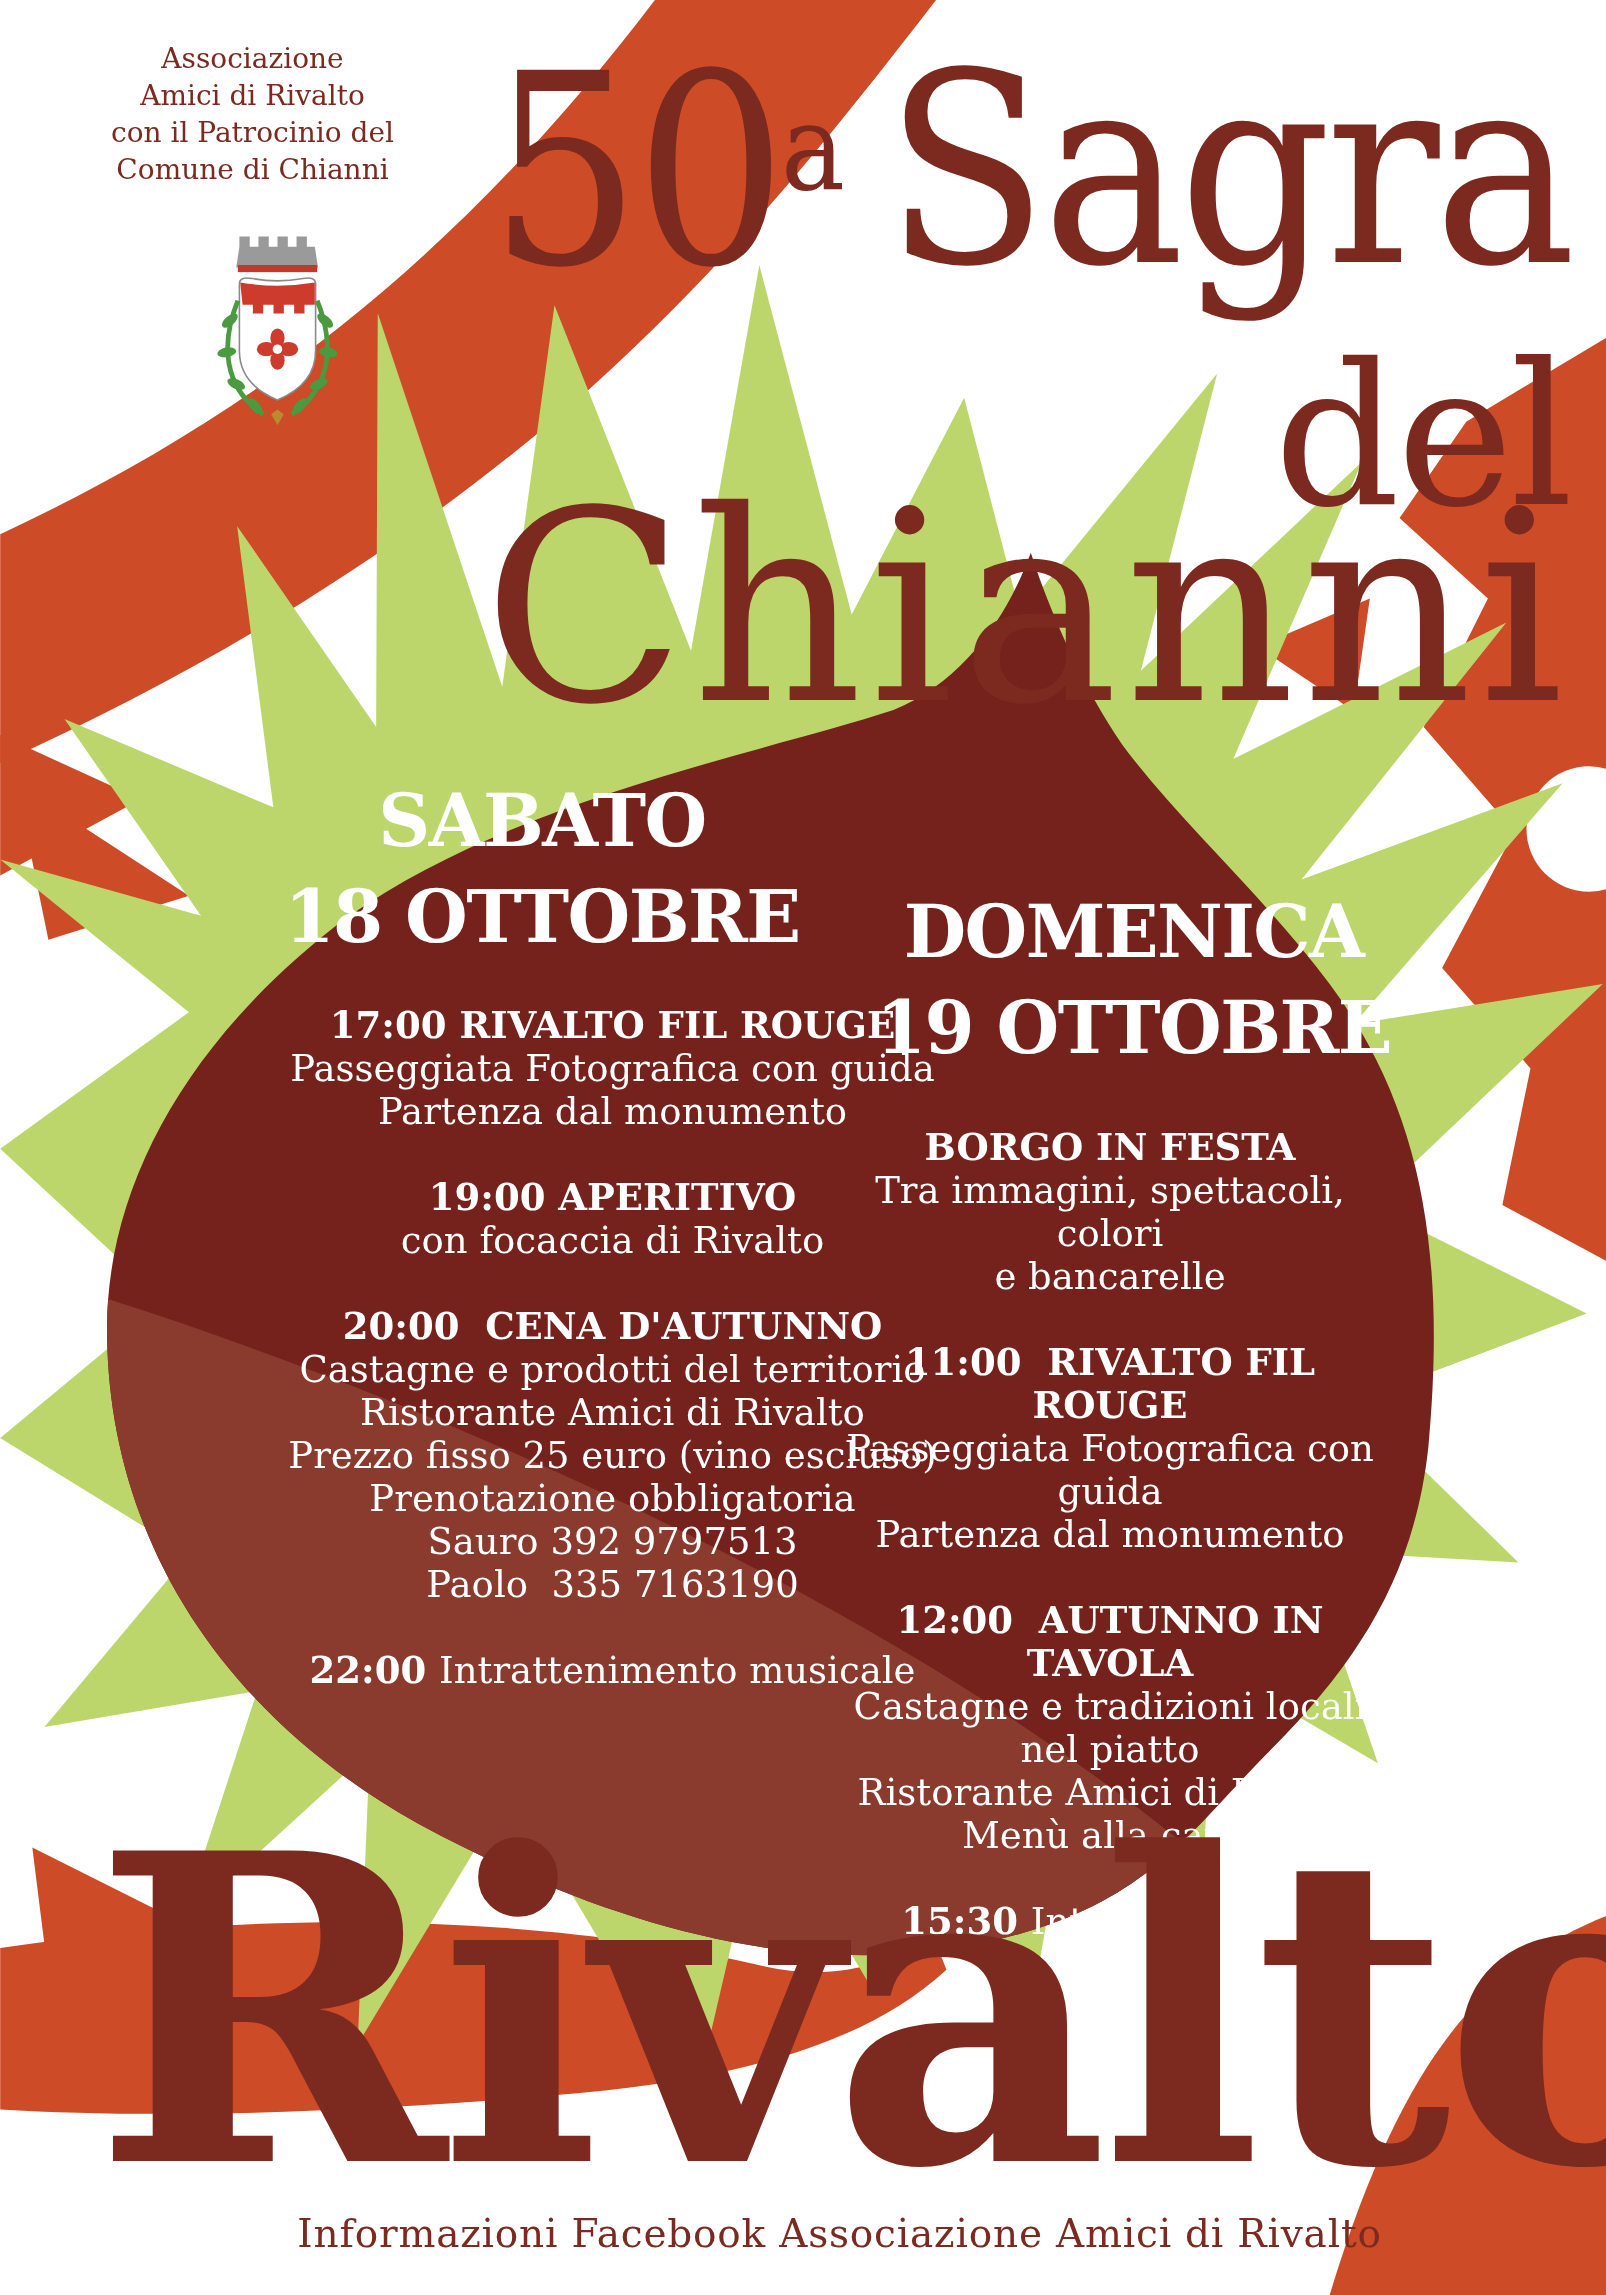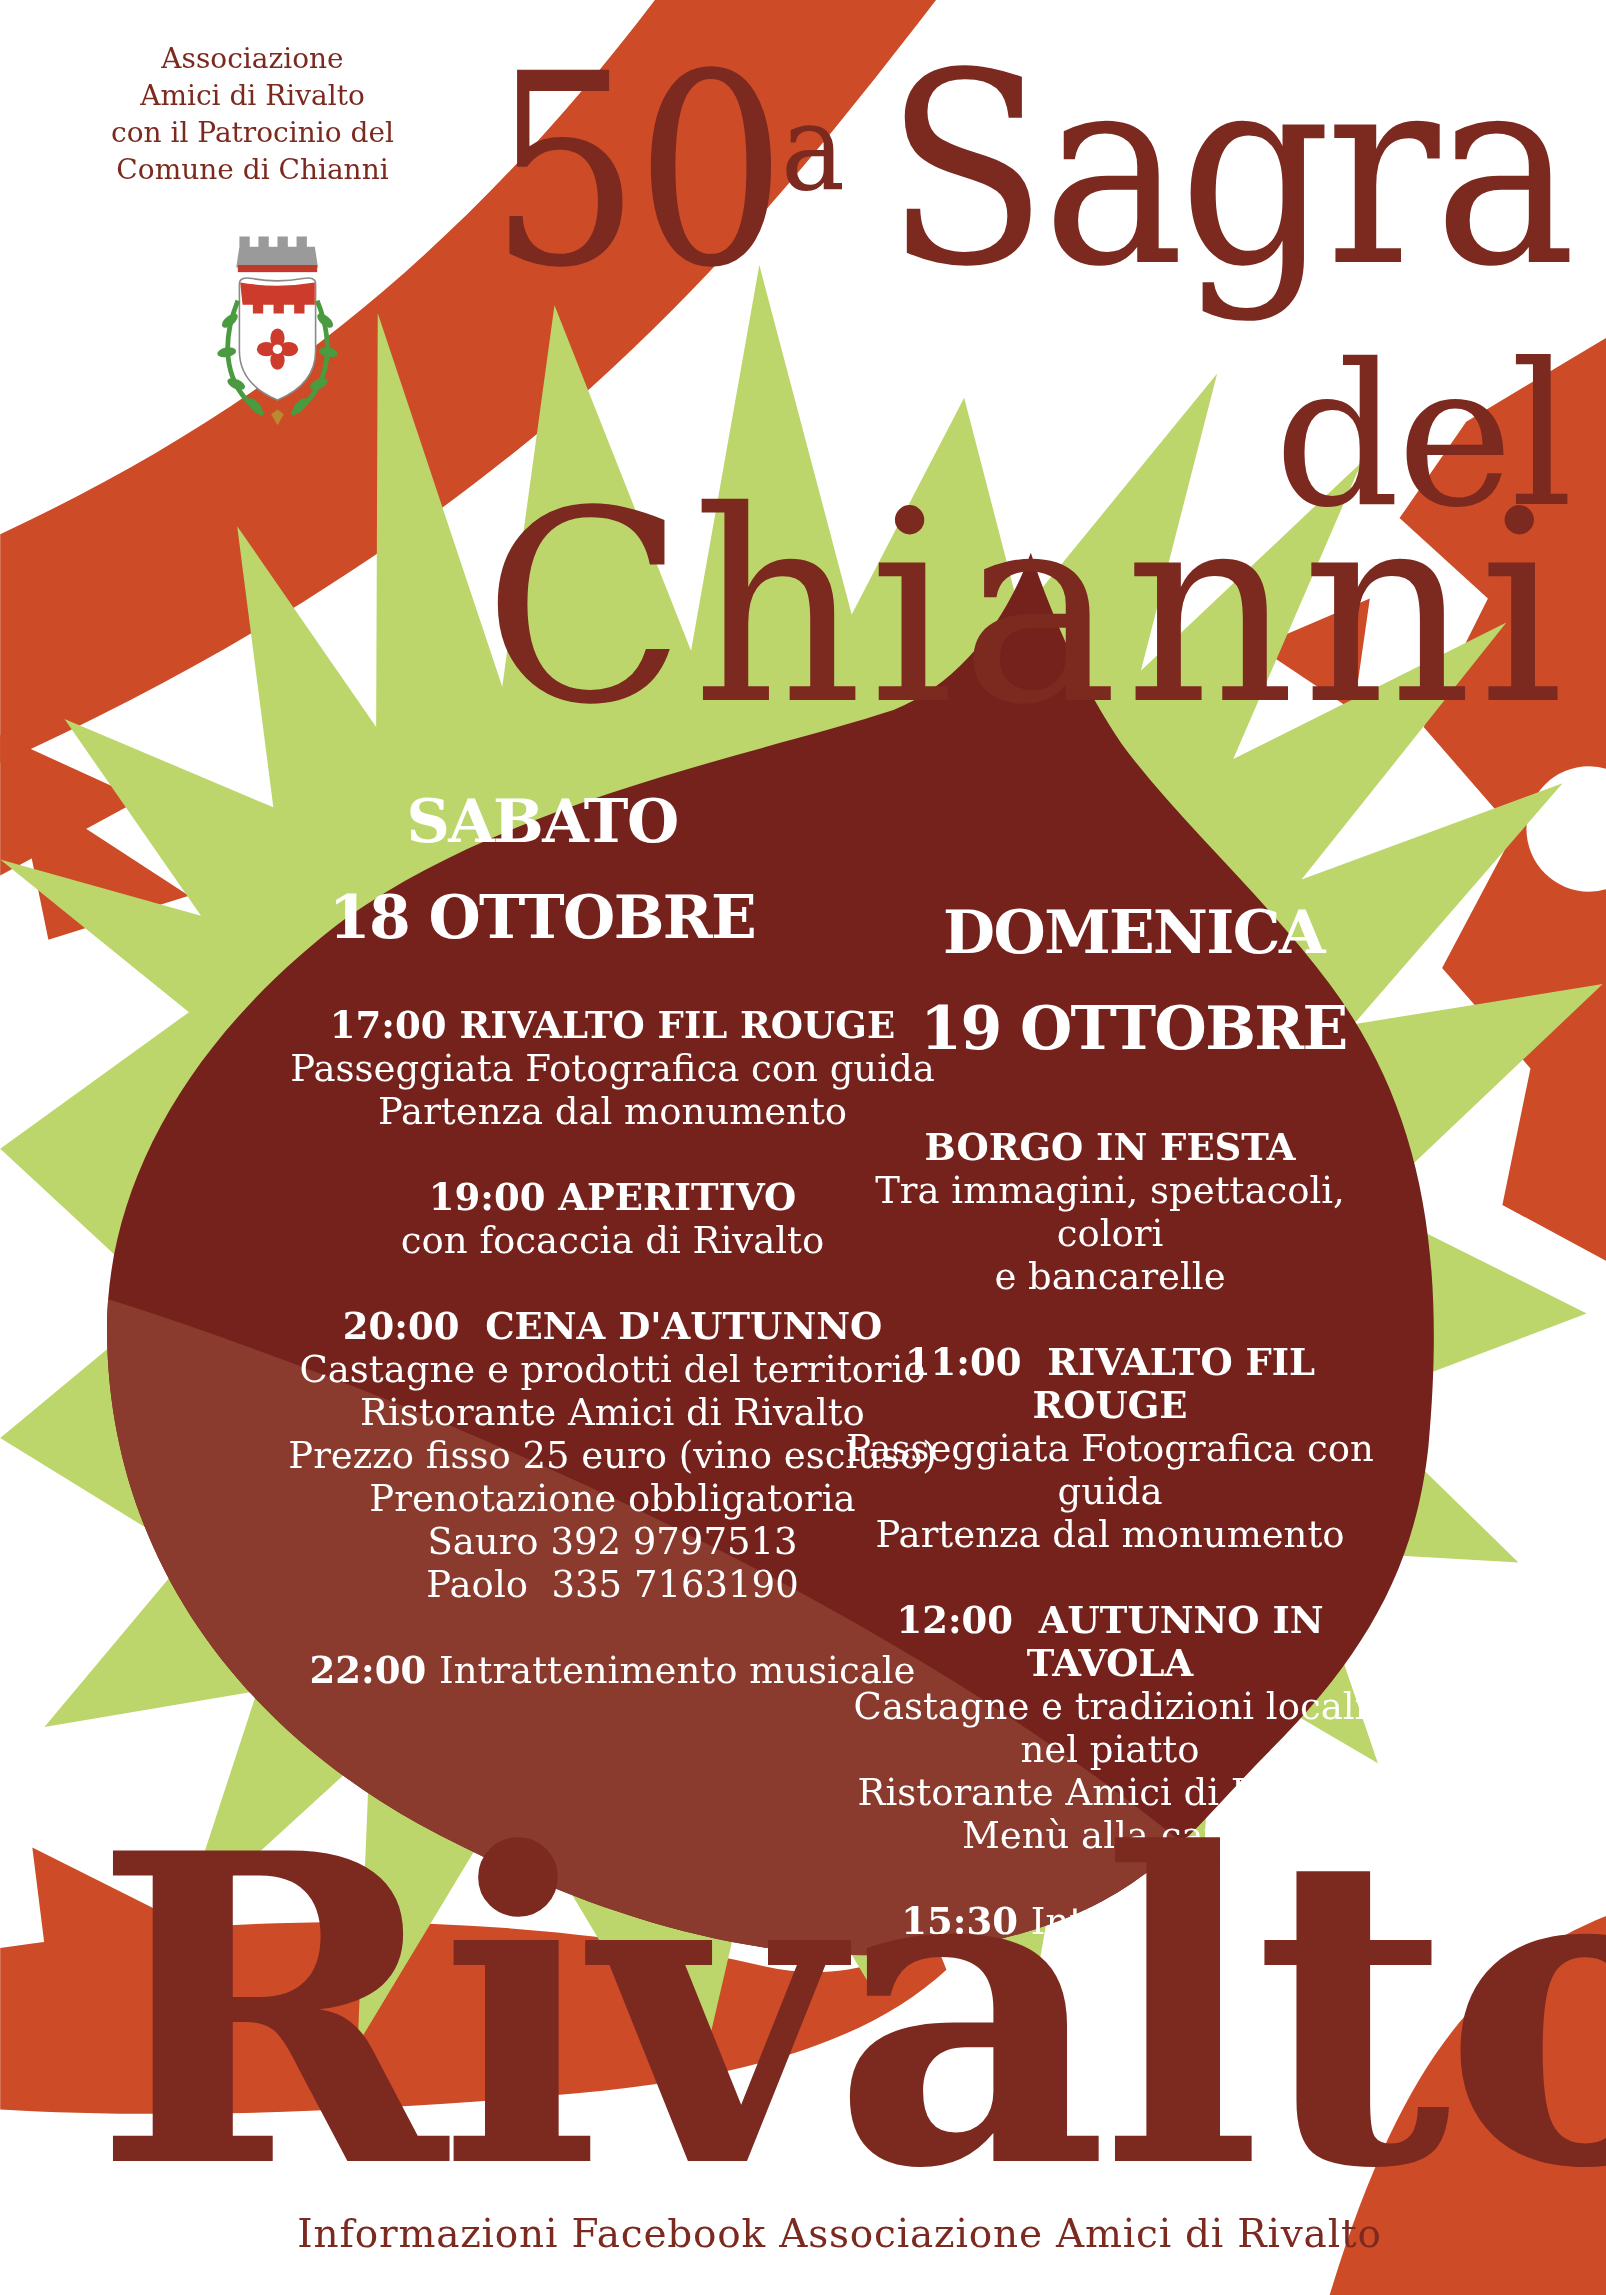--- a/index.html
+++ b/index.html
@@ -25,21 +25,21 @@
   
   .title{right:37px;top:14.5px;text-align:right;color:var(--maroon-text);font-weight:normal;}
   .t1{font-size:265px;line-height:265px;letter-spacing:-6.4px;
       transform:scaleX(.9);transform-origin:100% 0;white-space:pre;}
   .ordinal{font-size:0.45em;vertical-align:0.62em;letter-spacing:0;}
   .t1-sagra{margin-left:44px;}
   .t2{font-size:197px;line-height:197px;margin-top:34px;letter-spacing:-3.2px;}
   .t3{font-size:265px;line-height:265px;margin-top:-58px;letter-spacing:6.4px;}
 
   
-  .dayhead{color:#fff;font-weight:bold;font-size:60px;line-height:96px;letter-spacing:-1.6px;}
+  .dayhead{color:#fff;font-weight:bold;font-size:72px;line-height:96px;letter-spacing:-1.6px;}
   .day-left{left:261px;top:773px;width:562px;text-align:center;}
   .day-right{left:828px;top:884px;width:611px;text-align:center;}
 
   
   .sched{color:#fff;font-size:37px;line-height:43px;white-space:pre-wrap;}
   .sched-left{left:267px;top:1004px;width:691px;}
   .sched-right{left:829px;top:1126px;width:562px;}
   .event{margin-bottom:43px;text-align:center;}
   .ev-title{font-weight:bold;}
   .ev-bold{font-weight:bold;}

